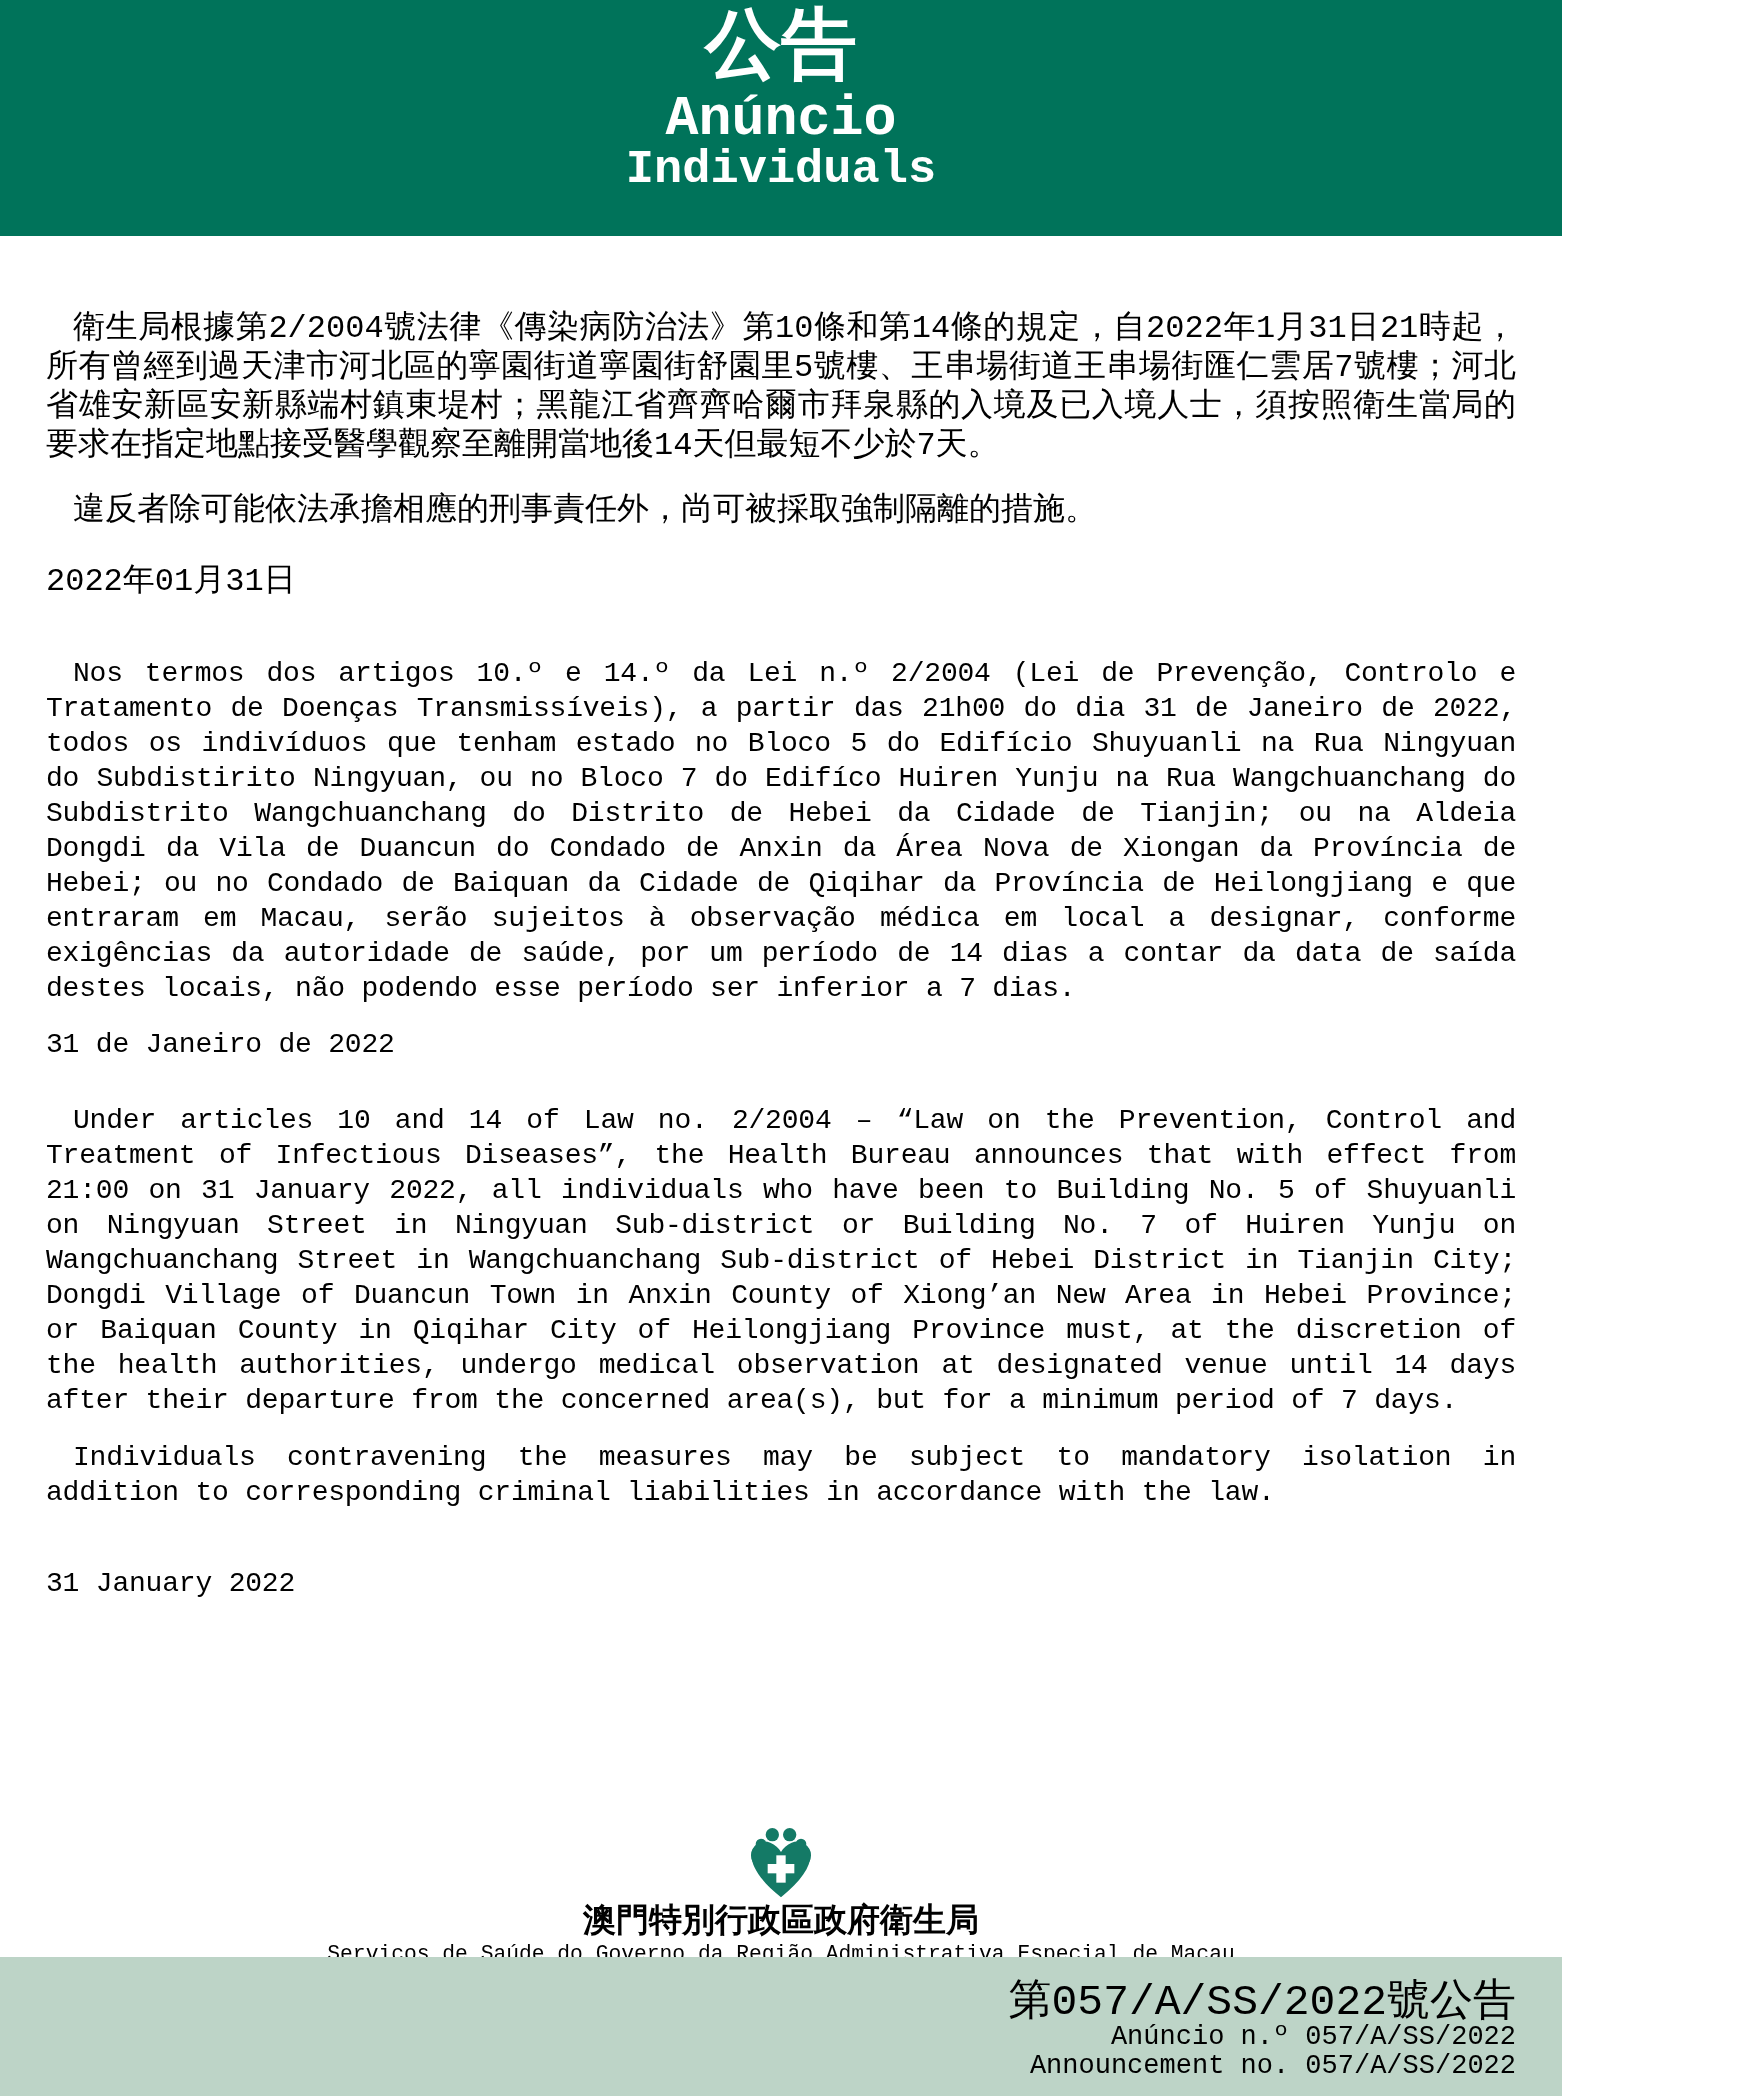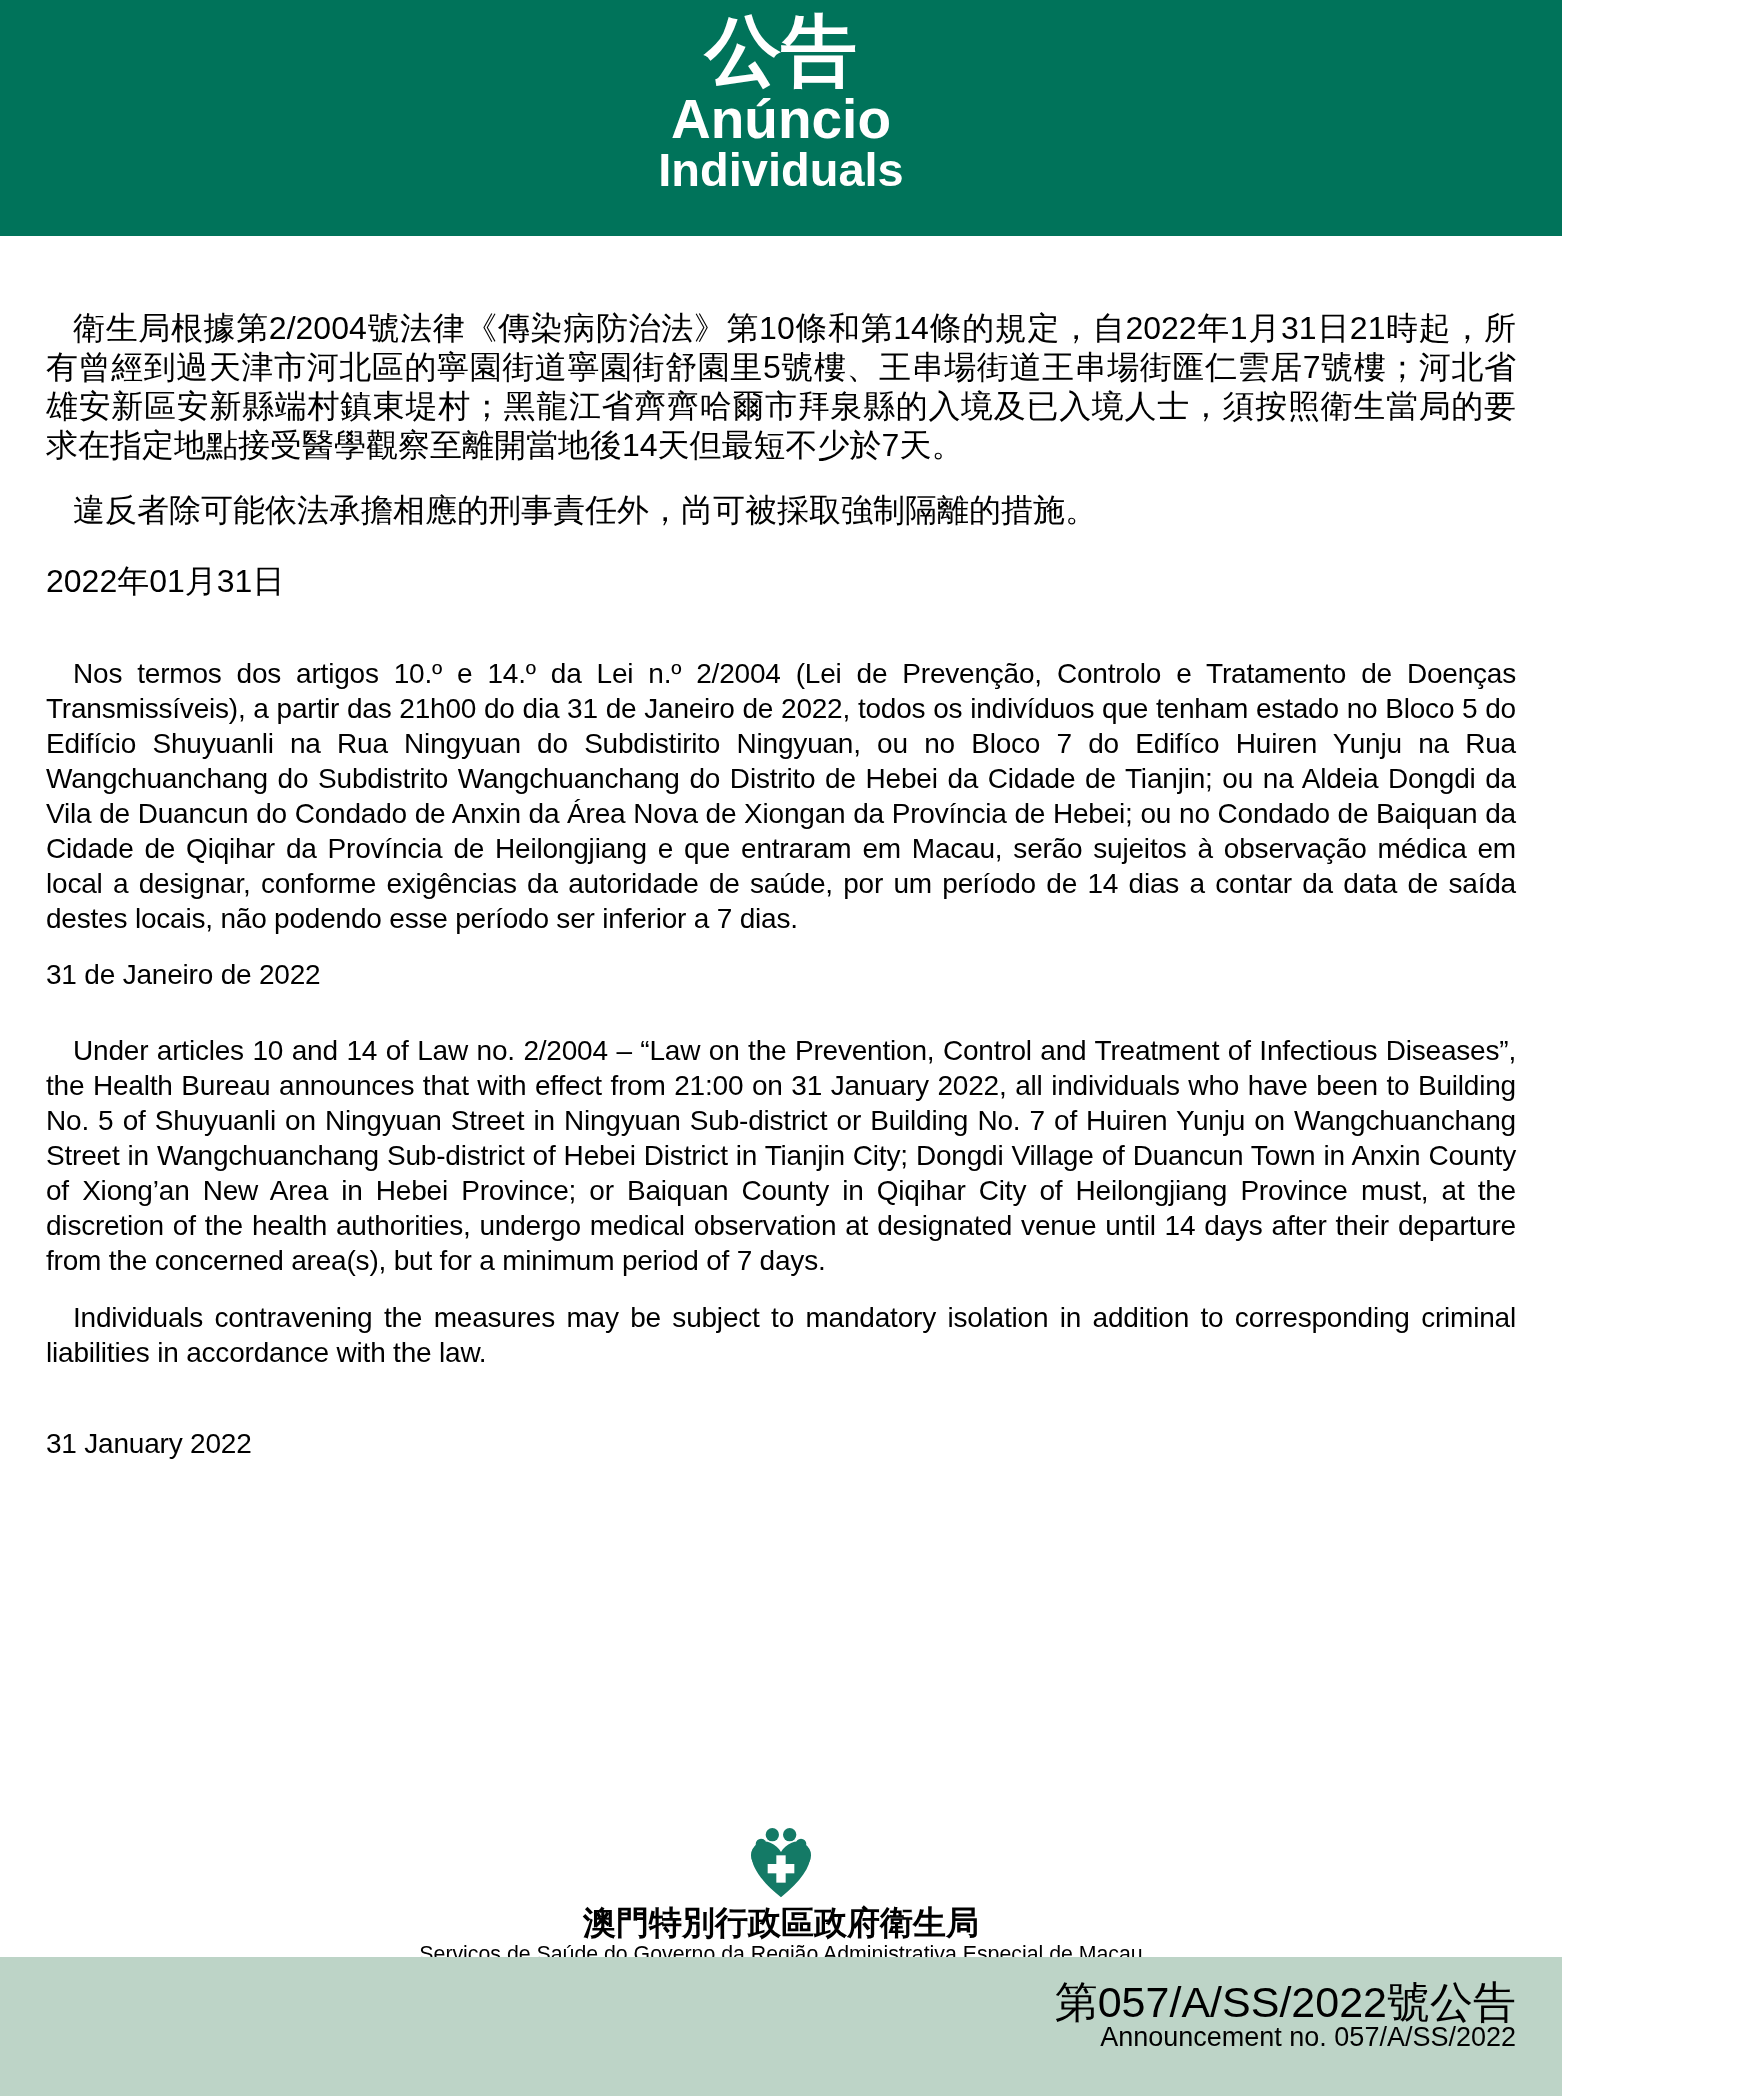--- a/index.html
+++ b/index.html
@@ -14,20 +14,21 @@
     font-family:"Liberation Sans","DejaVu Sans",sans-serif;
     color:var(--text-color);
     background:#ffffff;
   }
   .page{
     position:relative;
     width:1562px;
     height:2096px;
     background:#ffffff;
     overflow:hidden;
+    font-family:Liberation Mono, monospace;
   }
   
   .banner{
     position:absolute;
     top:0;left:0;right:0;
     height:236px;
     background:var(--header-bg);
     color:#ffffff;
     text-align:center;
     padding-top:5.8px;
@@ -160,17 +161,18 @@
         <rect x="53" y="47" width="14" height="41"></rect>
         <rect x="40" y="60" width="40" height="14"></rect>
       </g>
     </svg>
     <div class="org-zh">澳門特別行政區政府衛生局</div>
     <div class="org-pt">Serviços de Saúde do Governo da Região Administrativa Especial de Macau</div>
   </section>
 
   <footer class="footband">
     <div class="f-zh">第057/A/SS/2022號公告</div>
+    <div class="f-pt">Anúncio n.º 057/A/SS/2022</div>
     <div class="f-en">Announcement no. 057/A/SS/2022</div>
   </footer>
 
 </div>
 
 
 </body></html>

